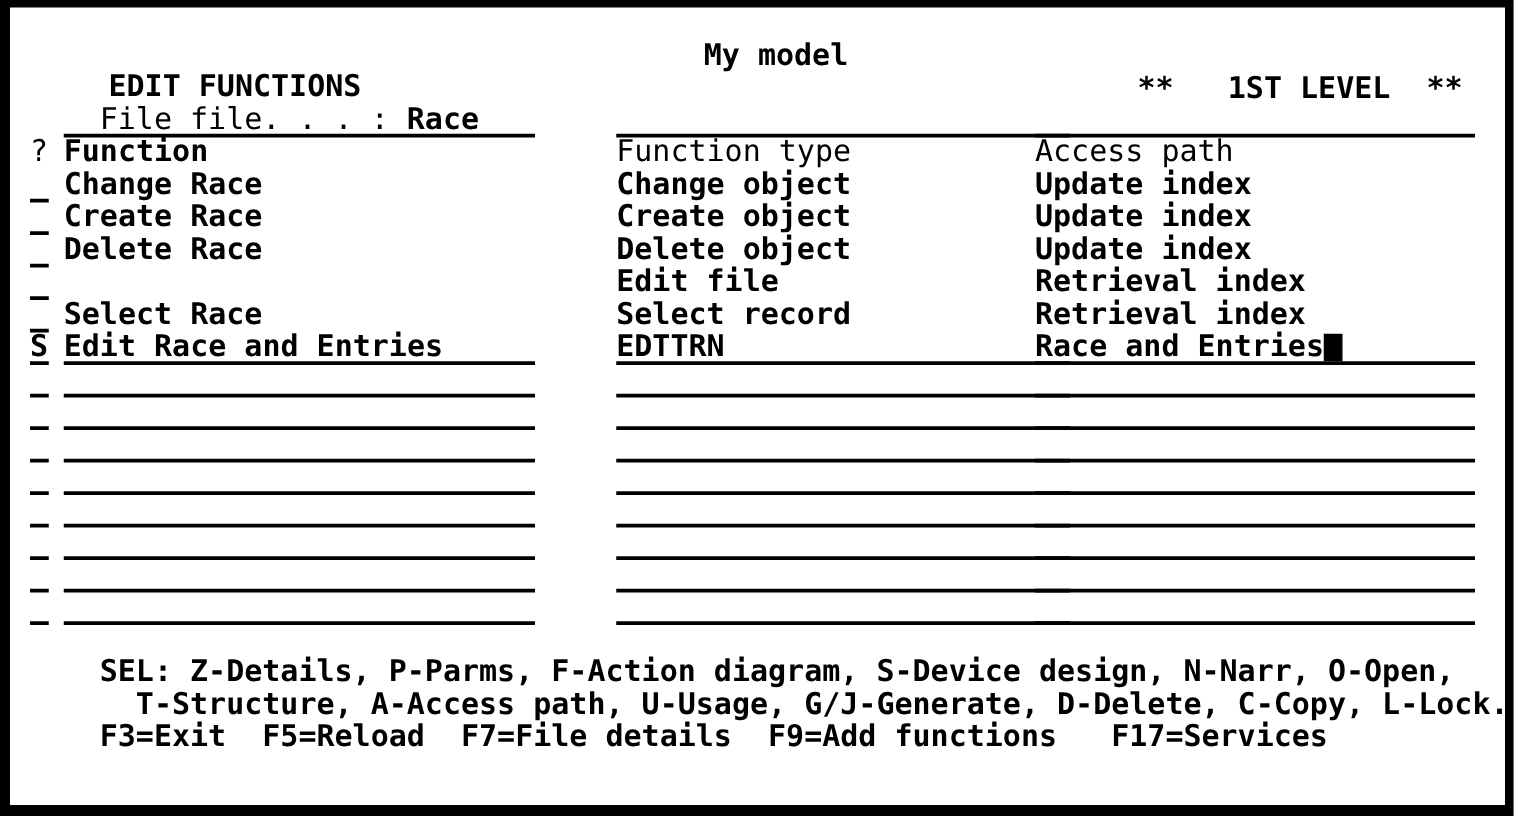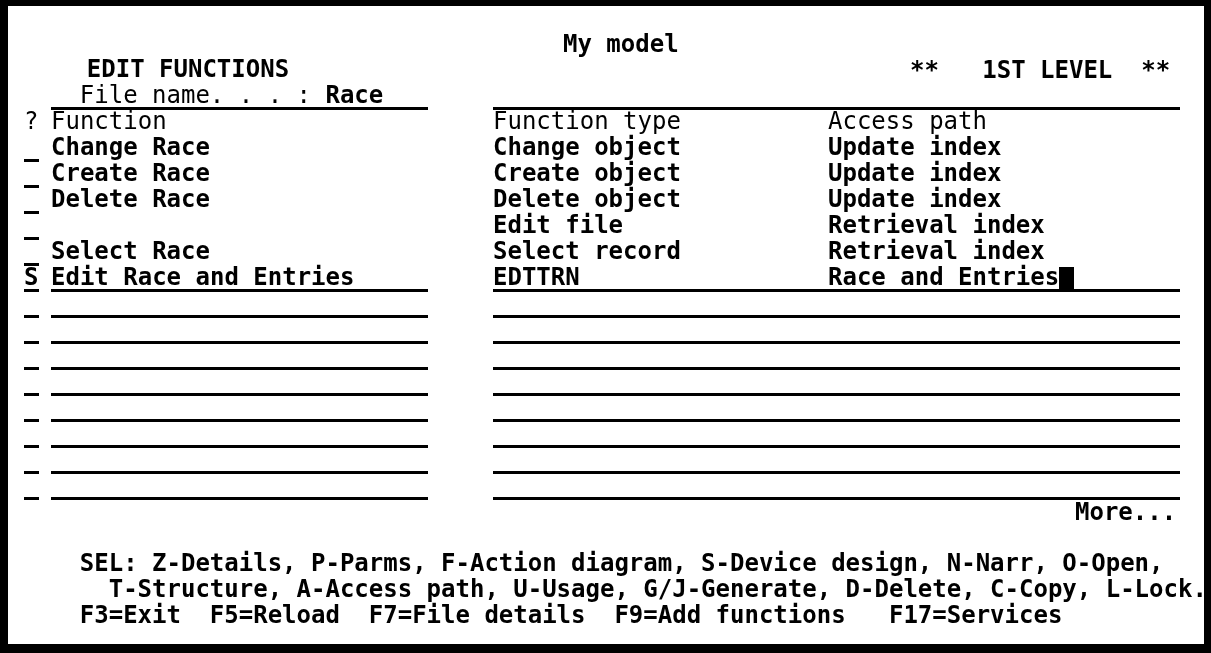--- a/index.html
+++ b/index.html
@@ -16,38 +16,38 @@
     color:#000;
     overflow:hidden;
   }
   .row{position:relative;height:26px;line-height:25px;white-space:pre;}
   .t{white-space:pre;}
   .b{font-weight:bold;}
   .abs{position:absolute;top:0;}
   .fld{position:absolute;top:0;height:23px;line-height:23px;white-space:pre;overflow:visible;}
   .ul{border-bottom:3px solid #000;}
   .sel{left:2px;width:15px;}
-  .fn{left:29px;width:377px;}
+  .fn{left:29px;width:377px;font-weight:bold;}
   .ft{left:423px;width:363px;margin-left:48px;}
   .ap{left:806px;width:352px;}
   .cursor{position:absolute;left:231px;top:1px;width:15px;height:22px;background:#000;}
   .title-pad{padding-left:7px;}
 </style>
 </head>
 <body>
 
 <div class="screen">
 
   <div class="row">
     <span class="t b title-pad">EDIT FUNCTIONS</span>
     <span class="t b abs" style="left:541px">My model</span>
   </div>
 
   <div class="row">
-    <span class="t">File name. . . :</span><span class="t"> </span><span class="t b">Race</span>
+    <span class="t">File file. . . :</span><span class="t"> </span><span class="t b">Race</span>
     <span class="t b abs" style="left:888px">**   1ST LEVEL  **</span>
   </div>
 
   <div class="row">
     <span class="fld fn ul"></span>
     <span class="fld ft ul"></span>
     <span class="fld ap ul"></span>
   </div>
 
   <div class="row">
@@ -67,23 +67,20 @@
       <div class="row"><span class="fld sel ul"></span><span class="fld fn ul"></span><span class="fld ft ul"></span><span class="fld ap ul"></span></div>
       <div class="row"><span class="fld sel ul"></span><span class="fld fn ul"></span><span class="fld ft ul"></span><span class="fld ap ul"></span></div>
       <div class="row"><span class="fld sel ul"></span><span class="fld fn ul"></span><span class="fld ft ul"></span><span class="fld ap ul"></span></div>
       <div class="row"><span class="fld sel ul"></span><span class="fld fn ul"></span><span class="fld ft ul"></span><span class="fld ap ul"></span></div>
       <div class="row"><span class="fld sel ul"></span><span class="fld fn ul"></span><span class="fld ft ul"></span><span class="fld ap ul"></span></div>
       <div class="row"><span class="fld sel ul"></span><span class="fld fn ul"></span><span class="fld ft ul"></span><span class="fld ap ul"></span></div>
       <div class="row"><span class="fld sel ul"></span><span class="fld fn ul"></span><span class="fld ft ul"></span><span class="fld ap ul"></span></div>
       <div class="row"><span class="fld sel ul"></span><span class="fld fn ul"></span><span class="fld ft ul"></span><span class="fld ap ul"></span></div>
     </div>
 
-  <div class="row">
-    <span class="t b abs" style="left:1053px">More...</span>
-  </div>
 
   <div class="row">
     <span class="t b">SEL: Z-Details, P-Parms, F-Action diagram, S-Device design, N-Narr, O-Open,</span>
   </div>
   <div class="row">
     <span class="t b">  T-Structure, A-Access path, U-Usage, G/J-Generate, D-Delete, C-Copy, L-Lock.</span>
   </div>
 
   <div class="row">
     <span class="t b">F3=Exit  F5=Reload  F7=File details  F9=Add functions   F17=Services</span>

